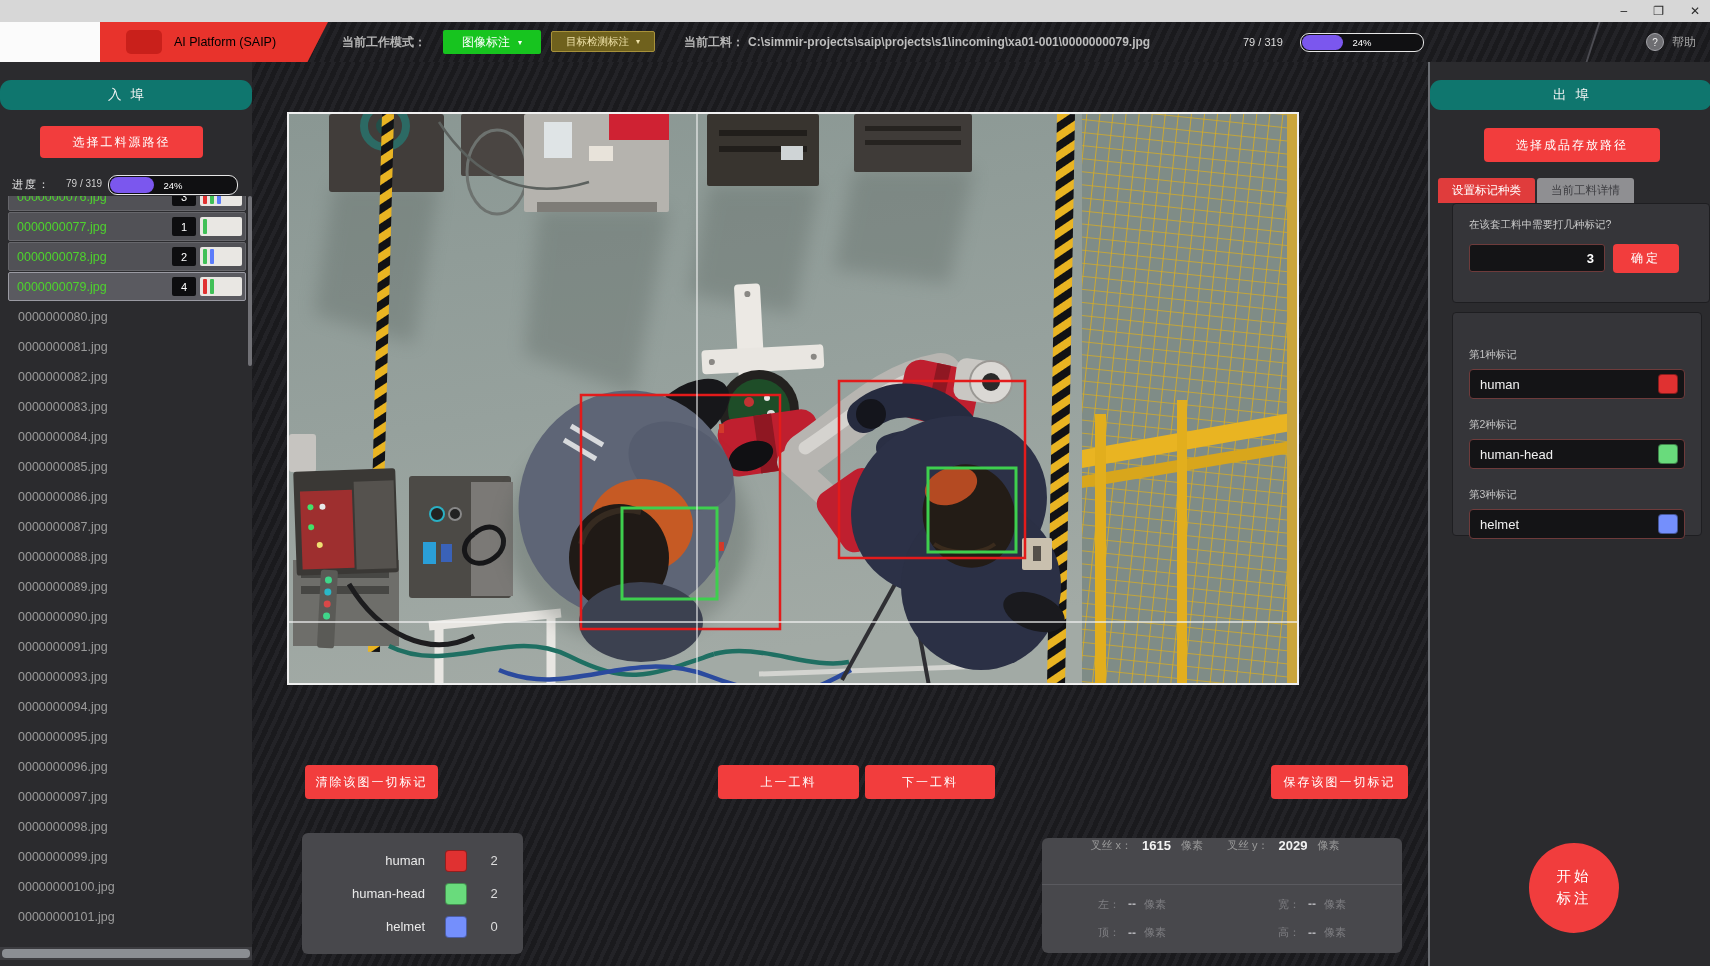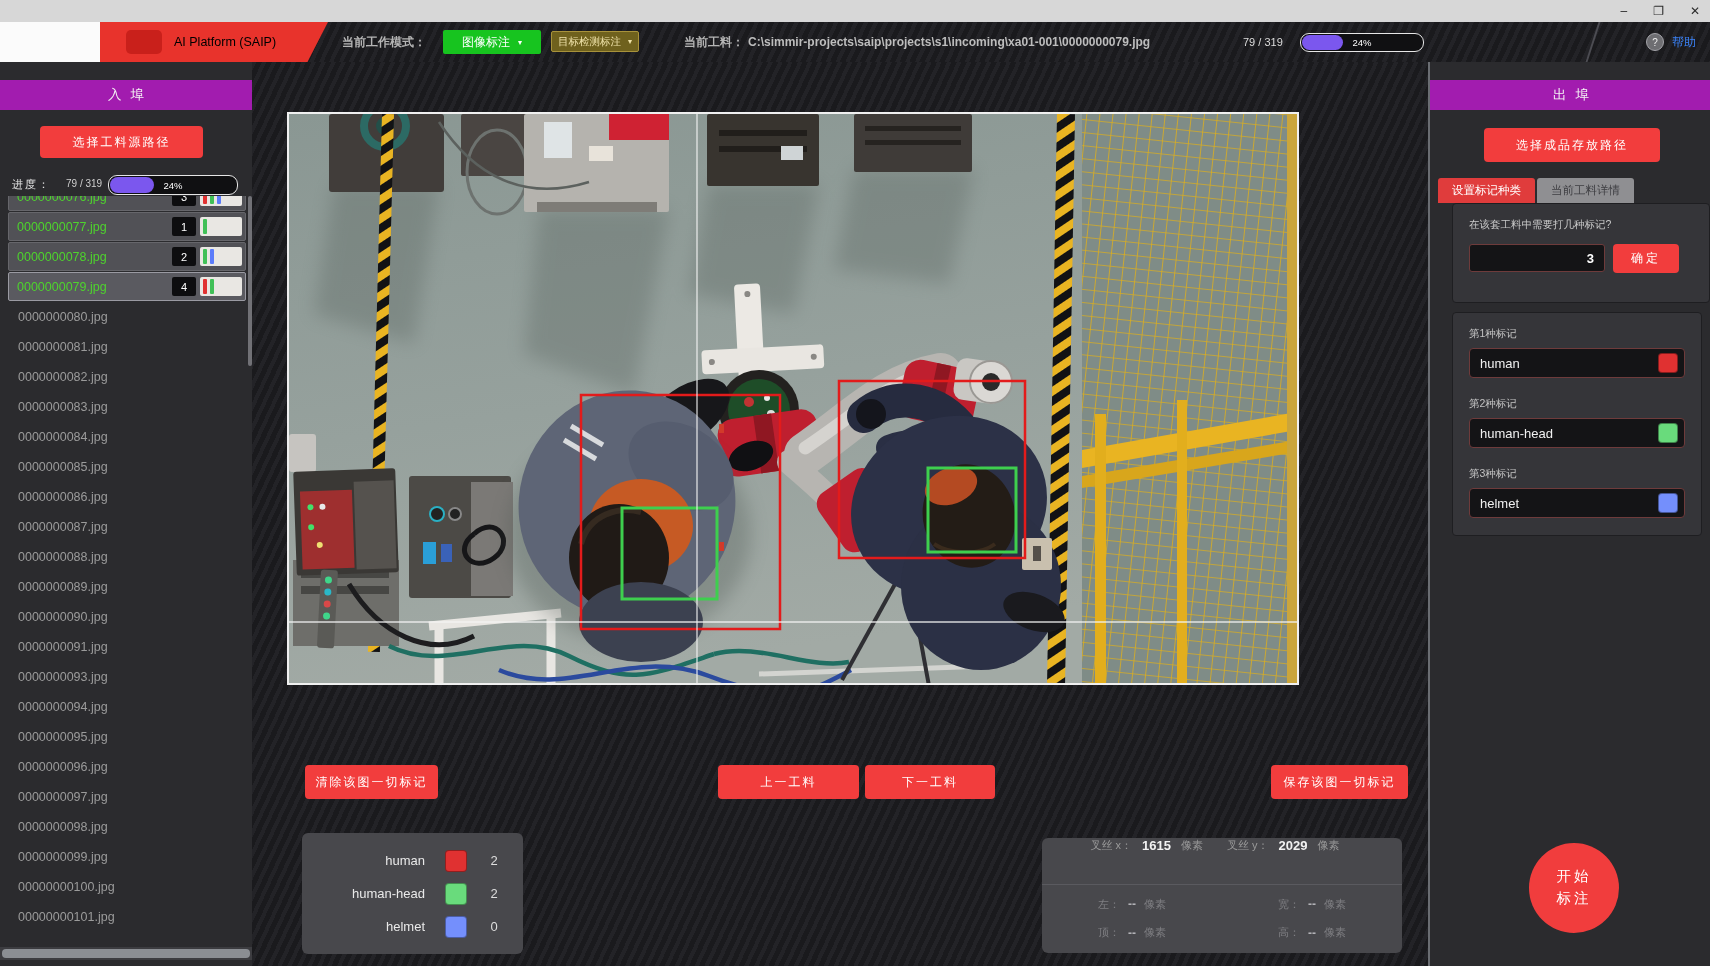--- a/index.html
+++ b/index.html
@@ -13,39 +13,39 @@
   
   #appheader{left:0;top:22px;width:1710px;height:40px;}
   #logo-white{left:0;top:0;width:100px;height:40px;background:#fbfbfb;}
   #brand{left:100px;top:0;width:228px;height:40px;background:#e8332c;clip-path:polygon(0 0,100% 0,91% 100%,0 100%);
      display:flex;align-items:center;}
   #brand .blob{width:36px;height:24px;background:#c9201b;border-radius:5px;margin-left:26px;}
   #brand .txt{color:#000000;font-size:12.5px;margin-left:12px;white-space:nowrap;}
   .hdr-label{color:#b4b4b4;font-size:12px;line-height:40px;white-space:nowrap;font-weight:bold;}
   #mode-btn{left:443px;top:8px;width:98px;height:24px;background:#17c41f;border-radius:2px;color:#fff;
      font-size:12px;display:flex;align-items:center;justify-content:center;gap:8px;}
-  #detect-btn{left:551px;top:9px;width:88px;height:21px;background:#6f611d;border:1px solid #a8923a;border-radius:2px;
+  #detect-btn{left:551px;top:9px;width:104px;height:21px;background:#6f611d;border:1px solid #a8923a;border-radius:2px;
      color:#efe2a9;font-size:10.5px;display:flex;align-items:center;justify-content:center;gap:7px;box-sizing:border-box;}
   .caret{font-size:8px;}
   #hdr-progress-text{left:1243px;top:0;color:#dcdcdc;font-size:11px;line-height:40px;}
   .pill{border:1px solid #e6e6e6;border-radius:9px;background:#101012;position:absolute;}
   .pill .fill{position:absolute;left:1px;top:1px;bottom:1px;background:#7b57ee;border-radius:8px;}
   .pill .pct{position:absolute;left:0;right:0;top:0;bottom:0;color:#fff;font-size:9.5px;display:flex;align-items:center;justify-content:center;}
   #hdr-pill{left:1300px;top:11px;width:122px;height:17px;}
   #hdr-divider{left:1592px;top:22px;width:2px;height:40px;background:#4c4c52;transform:skewX(-18deg);}
   #help{right:14px;top:22px;height:40px;display:flex;align-items:center;gap:8px;}
   #help .qicon{width:16px;height:16px;border-radius:50%;background:#6e6e72;border:1px solid #a3a3a8;color:#eee;
      font-size:10px;display:flex;align-items:center;justify-content:center;}
-  #help .htxt{color:#3b82f6;font-size:12px;}
+  #help .htxt{color:#a3a3a3;font-size:12px;}
   
   .panel{top:62px;bottom:0;background:#2b2b2e;}
   #left-panel{left:0;width:252px;border-right:2px solid #505257;}
   #right-panel{left:1428px;width:282px;border-left:2px solid #6a6d72;}
-  .panel-title{left:0;right:0;top:18px;height:30px;background:#a21caf;color:#f4f4f4;font-size:13.5px;
-     display:flex;align-items:center;justify-content:center;letter-spacing:9px;text-indent:9px;}
+  .panel-title{left:0;right:0;top:18px;height:30px;background:#0f766e;color:#f4f4f4;font-size:13.5px;
+     display:flex;align-items:center;justify-content:center;letter-spacing:9px;text-indent:9px;border-radius:11px;}
   .red-btn{background:#f23d3d;border:none;border-radius:4px;color:#fff;cursor:pointer;
      display:flex;align-items:center;justify-content:center;font-size:12px;letter-spacing:2px;
      font-family:inherit;position:absolute;}
   
   #lp-progress{left:0;right:0;top:112px;height:20px;}
   #lp-progress .lbl{position:absolute;left:12px;color:#e3e3e3;font-size:11px;top:3px;letter-spacing:2px;}
   #lp-progress .num{position:absolute;left:66px;color:#cfcfcf;font-size:10px;top:4px;}
   #lp-pill{left:108px;top:1px;width:128px;height:18px;}
   #file-list{left:8px;right:6px;top:134px;bottom:24px;overflow:hidden;}
   .frow{height:29px;display:flex;align-items:center;box-sizing:border-box;margin-bottom:1px;}
@@ -69,21 +69,21 @@
   .tab.active{background:#e03c3c;color:#fff;}
   .tab.inactive{background:#8f8f92;color:#3e3e42;}
   .group-box{background:#353539;border:1px solid #1e1e21;border-radius:4px;position:absolute;}
   #rp-box1{left:22px;top:141px;width:256px;height:98px;}
   #rp-question{position:absolute;left:16px;top:14px;color:#c9c9c9;font-size:10.5px;}
   #rp-count-input{position:absolute;left:16px;top:40px;width:136px;height:28px;background:#141416;
      border:1.5px solid #6e3b3b;border-radius:3px;color:#fff;font-size:13px;font-weight:bold;
      text-align:right;padding-right:10px;box-sizing:border-box;font-family:inherit;}
   #rp-confirm{left:160px;top:40px;width:66px;height:29px;letter-spacing:3px;}
   #rp-box2{left:22px;top:250px;width:248px;height:222px;}
-  .marker-group{position:absolute;left:16px;right:16px;}
+  .marker-group{position:absolute;left:16px;right:16px;margin-top:21px;}
   .marker-label{color:#c4c4c4;font-size:10.5px;margin-bottom:7px;}
   .marker-input{height:30px;background:#141416;border:1.5px solid #6e3b3b;border-radius:4px;
      display:flex;align-items:center;box-sizing:border-box;padding:0 6px 0 10px;}
   .marker-input .mval{color:#f0f0f0;font-size:13px;flex:1;}
   .marker-input .swatch{width:18px;height:18px;border-radius:4px;border:1px solid rgba(0,0,0,.4);}
   #start-btn{left:99px;top:781px;width:90px;height:90px;border-radius:50%;background:#f13d3d;border:none;
      color:#fff;font-size:14.5px;letter-spacing:3px;line-height:1.5;cursor:pointer;font-family:inherit;}
   
   #canvas{left:252px;top:62px;width:1176px;bottom:0;}
   #photo{left:35px;top:50px;width:1008px;height:569px;border:2px solid #f0f0f0;cursor:crosshair;}

